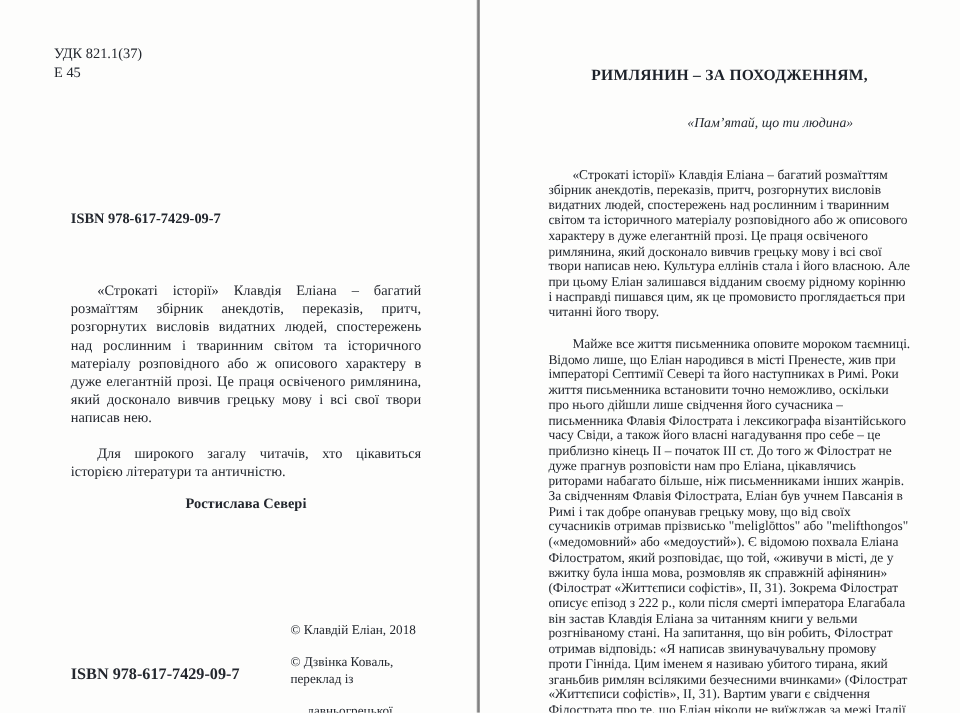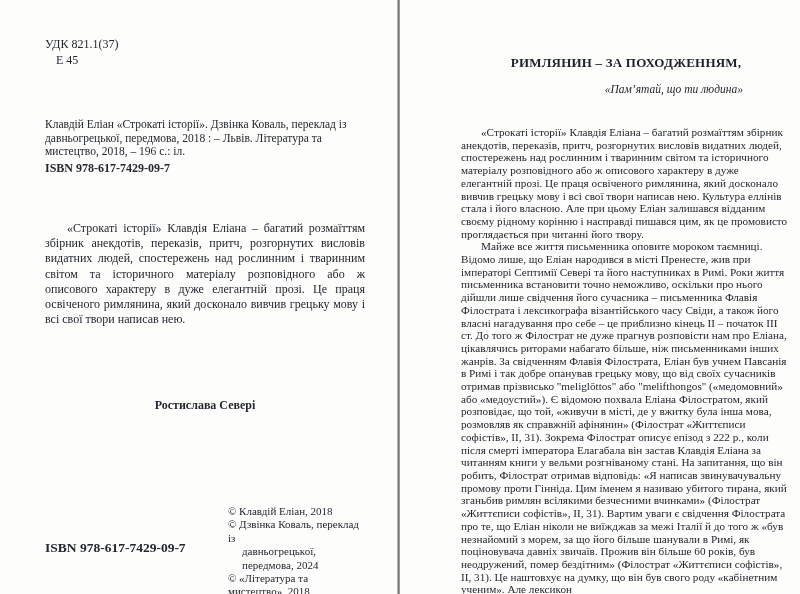--- a/index.html
+++ b/index.html
@@ -10,26 +10,26 @@
     color:#23272e;
     -webkit-font-smoothing:antialiased;
   }
   .spread { position:relative; width:800px; height:594px; background:#fdfdfc; overflow:hidden; }
   .spine {
     position:absolute; left:397px; top:0; height:594px; width:3px;
     background:linear-gradient(90deg,#d9d9d9 0%,#757575 45%,#a8a8a8 100%);
   }
   .page { position:absolute; top:0; height:582px; }
   .page.left  { left:45px;  width:320px; }
-  .page.right { left:461px; width:330px; }
-  p { margin:0; }
+  .page.right { left:443px; width:330px; }
+  p { margin:14px; }
 
   
   .udk { position:absolute; top:36px; left:0; font-size:12px; line-height:16px; }
-  .udk-code { margin-left:11px; }
+  .udk-code { }
   .bib { position:absolute; top:118px; left:0; width:320px; font-size:11.5px; line-height:13.5px; }
   .isbn-top { position:absolute; top:161px; left:0; font-weight:bold; font-size:12px; }
   .annotation { position:absolute; top:221px; left:0; width:320px; font-size:12px; line-height:15.2px; text-align:justify; }
   .annotation p { text-indent:22px; }
   .credit { position:absolute; top:396px; left:0; width:320px; text-align:center; font-size:12px; line-height:18px; }
   .credit-name { font-weight:bold; }
   .copyright { position:absolute; top:505px; left:183px; font-size:11px; line-height:13.4px; }
   .copy-indent { padding-left:14px; }
   .isbn-bottom { position:absolute; top:540px; left:0; font-weight:bold; font-size:13.5px; }
 
@@ -51,26 +51,26 @@
 <body>
 
 <div class="spread">
 
   <div class="page left">
     <div class="udk">
       <div>УДК 821.1(37)</div>
       <div class="udk-code">Е 45</div>
     </div>
 
-    <p class="bib">Клавдій Еліан «Строкаті історії». Дзвінка Коваль, переклад із давньогрецької, передмова, 2018 : – Львів. Література та мистецтво, 2018, – 196 с.: іл.</p>
 
     <p class="isbn-top">ISBN 978-617-7429-09-7</p>
 
     <div class="annotation">
       <p>«Строкаті історії» Клавдія Еліана – багатий розмаїттям збірник анекдотів, переказів, притч, розгорнутих висловів видатних людей, спостережень над рослинним і тваринним світом та історичного матеріалу розповідного або ж описового характеру в дуже елегантній прозі. Це праця освіченого римлянина, який досконало вивчив грецьку мову і всі свої твори написав нею.</p>
+      <p>Для широкого загалу читачів, хто цікавиться історією літератури та античністю.</p>
     </div>
 
     <div class="credit">
       <p class="credit-name">Ростислава Севері</p>
     </div>
 
     <div class="copyright">
       <p>© Клавдій Еліан, 2018</p>
       <p>© Дзвінка Коваль, переклад із</p>
       <p class="copy-indent">давньогрецької, передмова, 2024</p>

